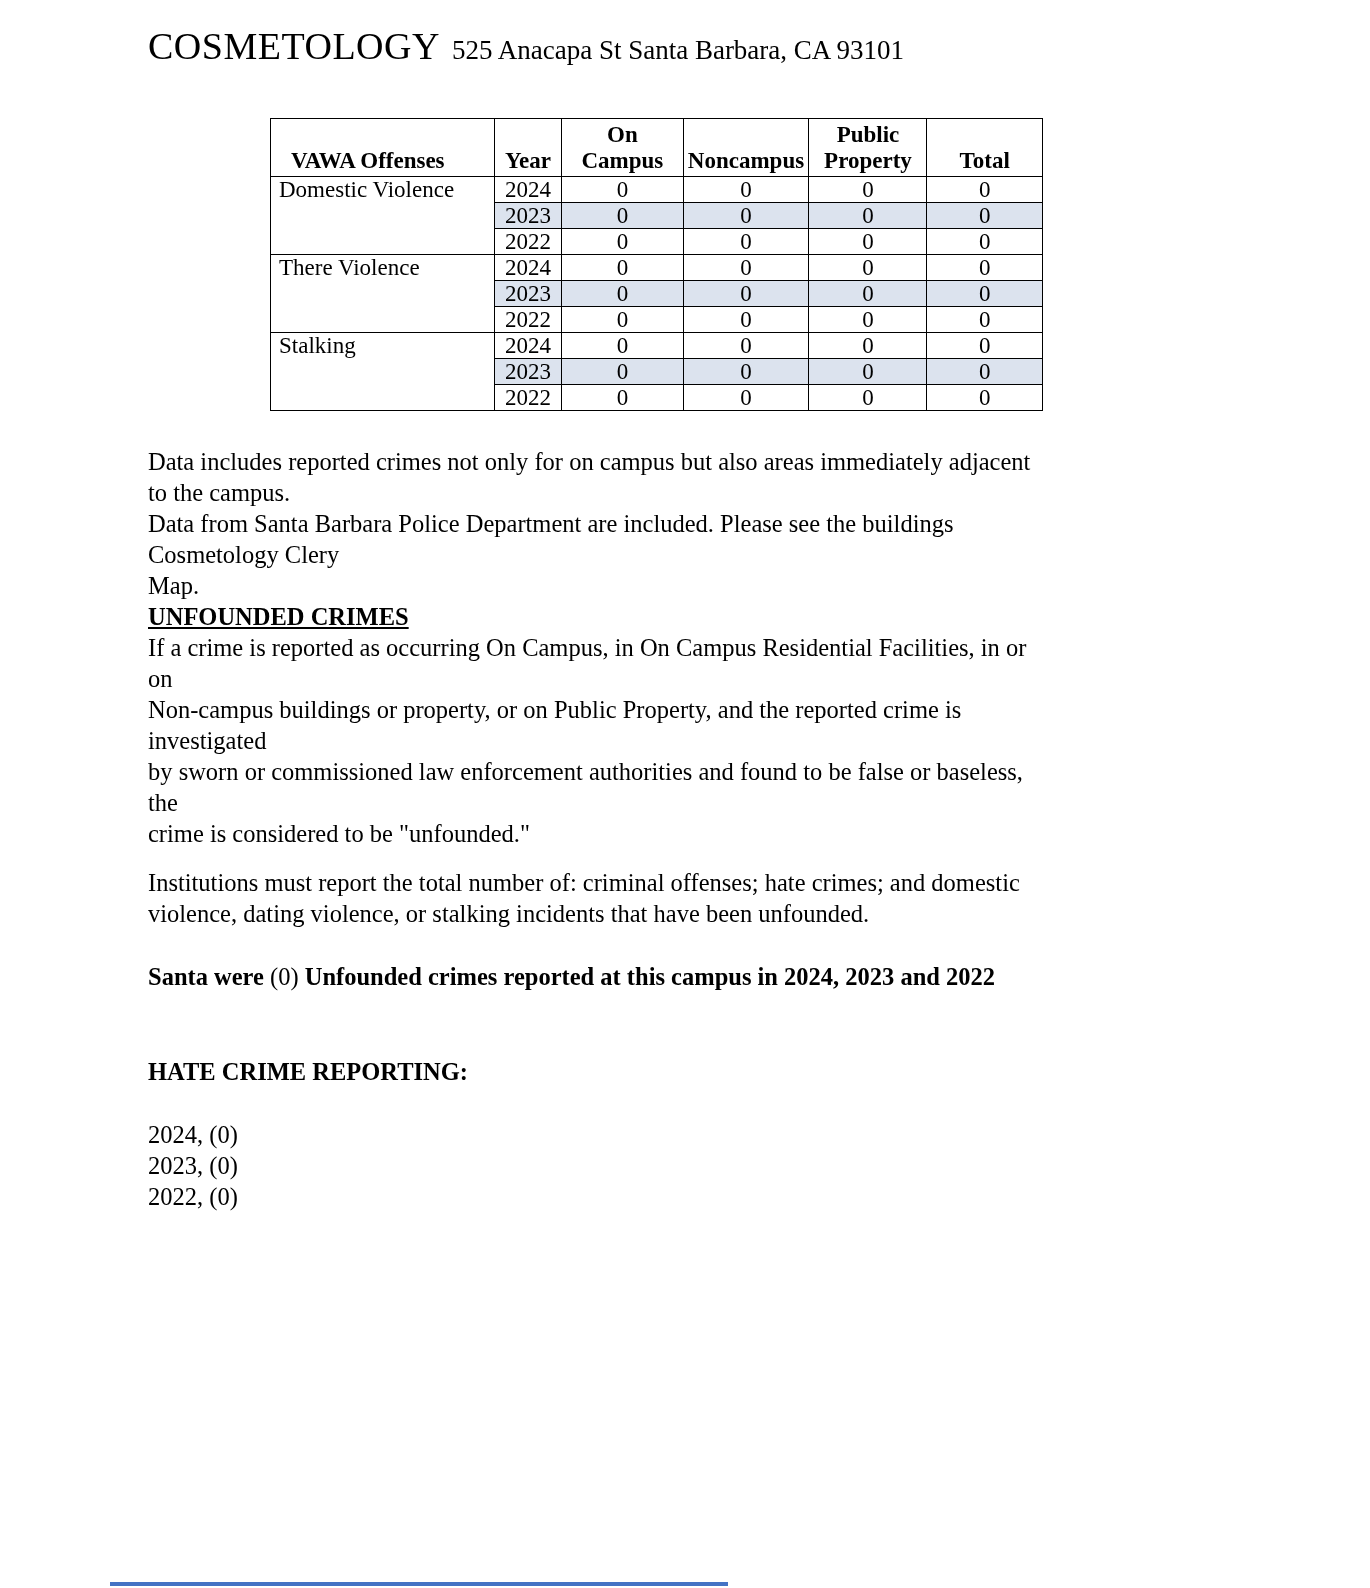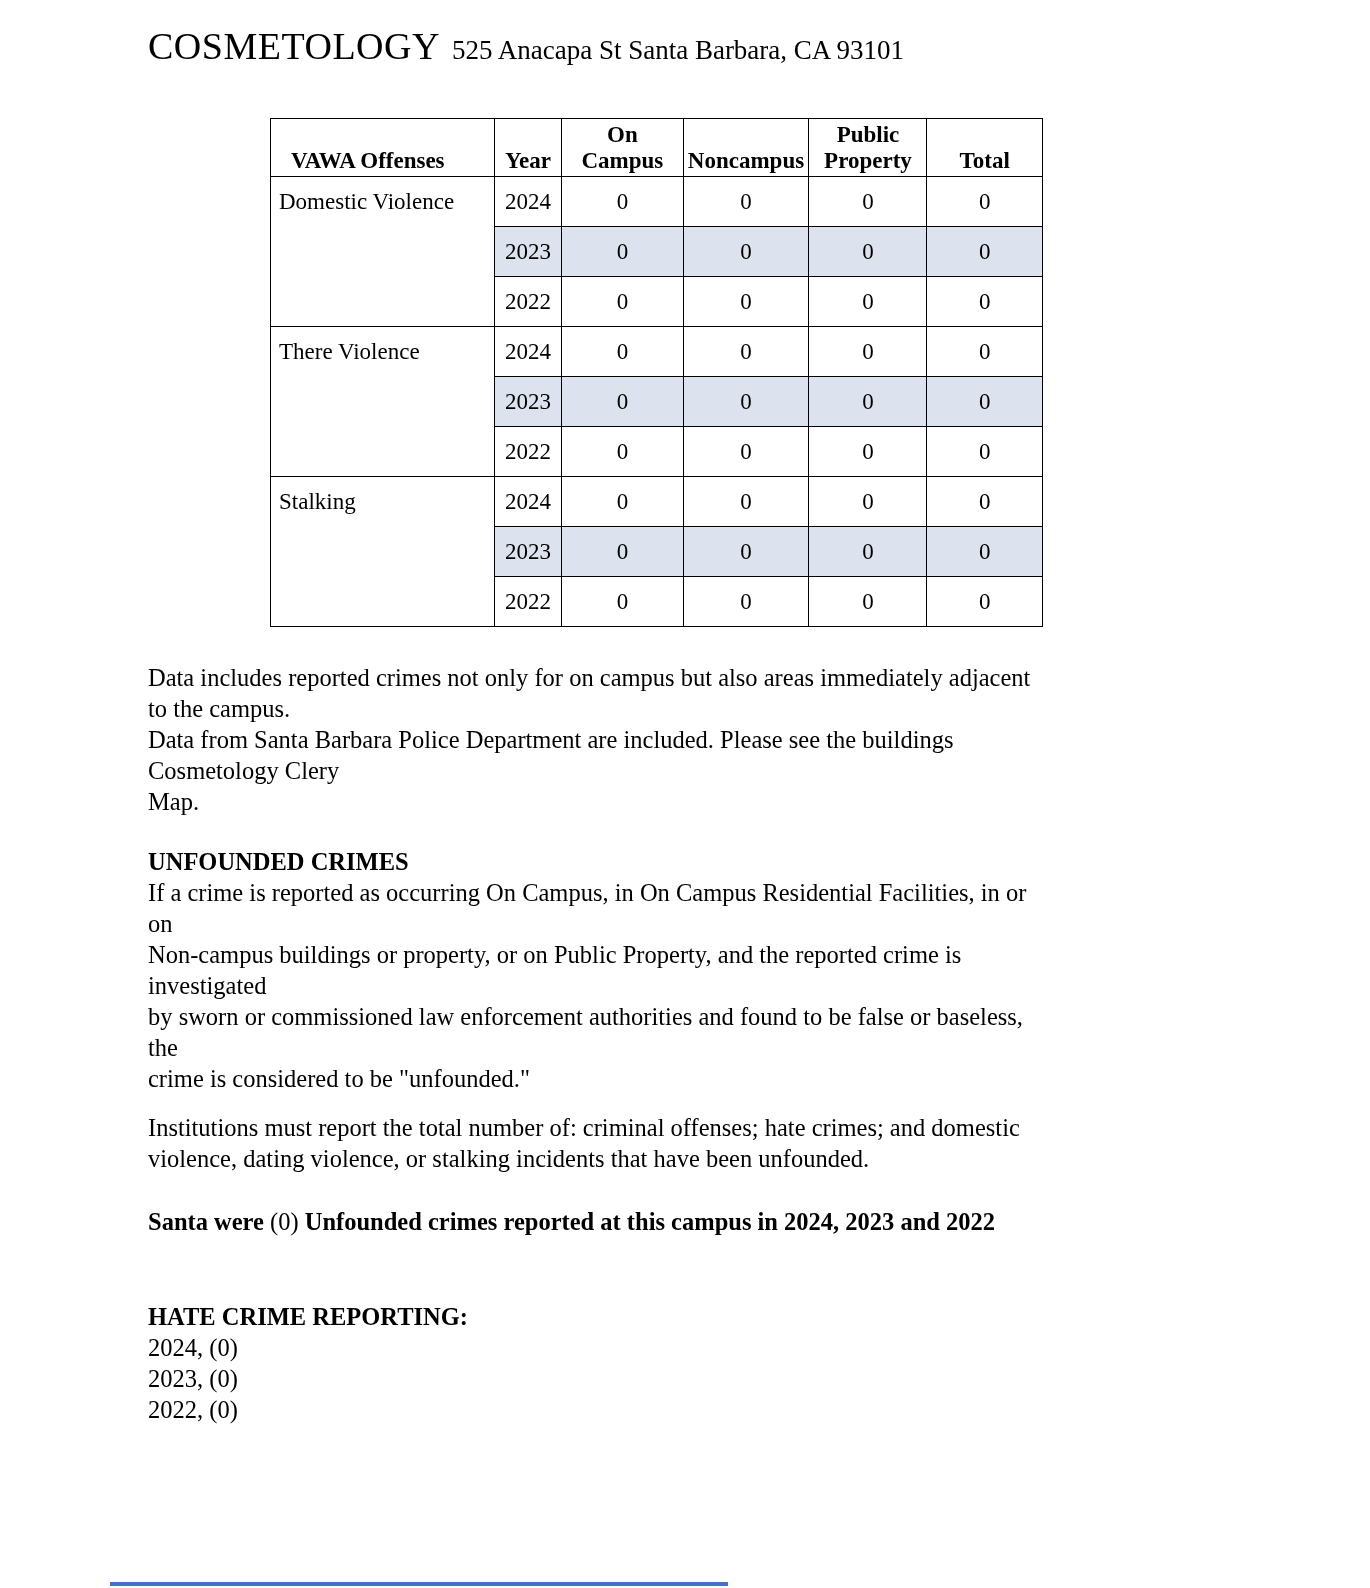--- a/index.html
+++ b/index.html
@@ -54,44 +54,44 @@
     text-align: center;
     padding: 3px 4px 2px 4px;
     line-height: 26px;
     white-space: pre-line;
   }
   table.vawa th.h-off { text-align: left; padding-left: 20px; }
   table.vawa td {
     text-align: center;
     height: 26px;
     line-height: 25px;
-    padding: 12px 4px;
+    padding: 0 4px;
   }
   table.vawa td.offense {
     text-align: left;
     vertical-align: top;
     padding-left: 8px;
   }
   table.vawa tr.hl td { background: var(--highlight); }
 
   
   .para {
     font-size: 24.5px;
     line-height: 31px;
     white-space: pre-line;
     margin: 0;
   }
   .p-data { margin-top: 35px; }
   .p-residential { margin-top: 89px; font-style: italic; }
-  .h-unfounded { margin-top: 29px; font-weight: bold; }
+  .h-unfounded { font-weight: bold; text-decoration: underline; }
   .p-institutions { margin-top: 18px; }
   .p-summary { margin-top: 32px; font-weight: bold; }
   .p-summary .count { font-weight: normal; }
   .h-hate { margin-top: 64px; font-weight: bold; }
-  .hate-lines { }
+  .hate-lines { margin-top: 32px; }
   .hate-lines div { font-size: 24.5px; line-height: 31px; }
 
   
   .bottom-rule {
     position: absolute;
     left: 110px;
     top: 1582px;
     width: 618px;
     height: 4px;
     background: var(--accent-line);

